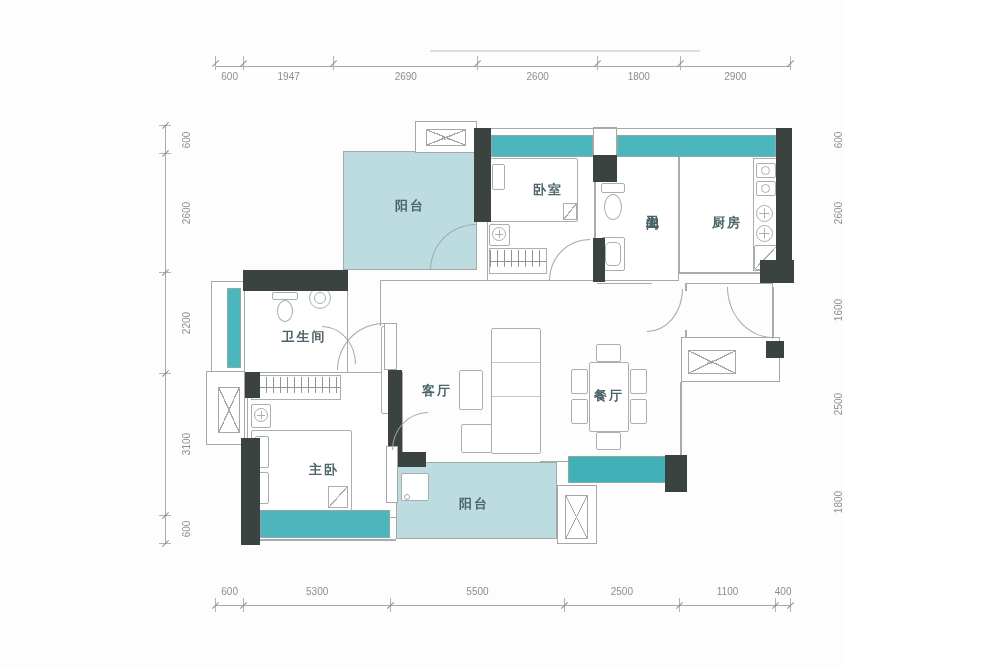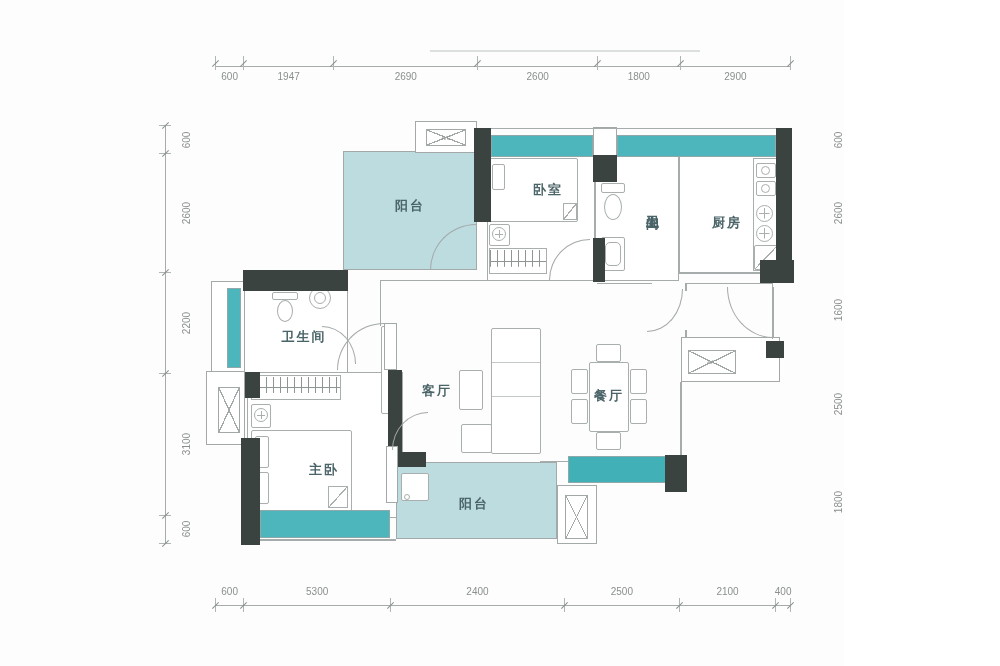--- a/index.html
+++ b/index.html
@@ -89,27 +89,27 @@
 
   <div class="abs ln" style="left:215px;top:605px;width:576px;height:1px;"></div>
   <div class="dimrow above" style="left:215px;top:598px;width:576px;height:14px;">
       <div class="seg" style="flex: 600 0 0px;">
         <span>600</span>
       </div>
       <div class="seg" style="flex: 3200 0 0px;">
         <span>5300</span>
       </div>
       <div class="seg" style="flex: 3800 0 0px;">
-        <span>2400</span>
+        <span>5500</span>
       </div>
       <div class="seg" style="flex: 2500 0 0px;">
         <span>2500</span>
       </div>
       <div class="seg" style="flex: 2100 0 0px;">
-        <span>2100</span>
+        <span>1100</span>
       </div>
       <div class="seg" style="flex: 300 0 0px;">
         <span>400</span>
       </div>
     </div>
 
   <div class="abs ln" style="left:165px;top:125px;width:1px;height:419px;"></div>
   <div class="dimcol lab-right" style="left:159px;top:125px;width:12px;height:419px;">
       <div class="seg" style="flex: 600 0 0px;">
         <span>600</span>

